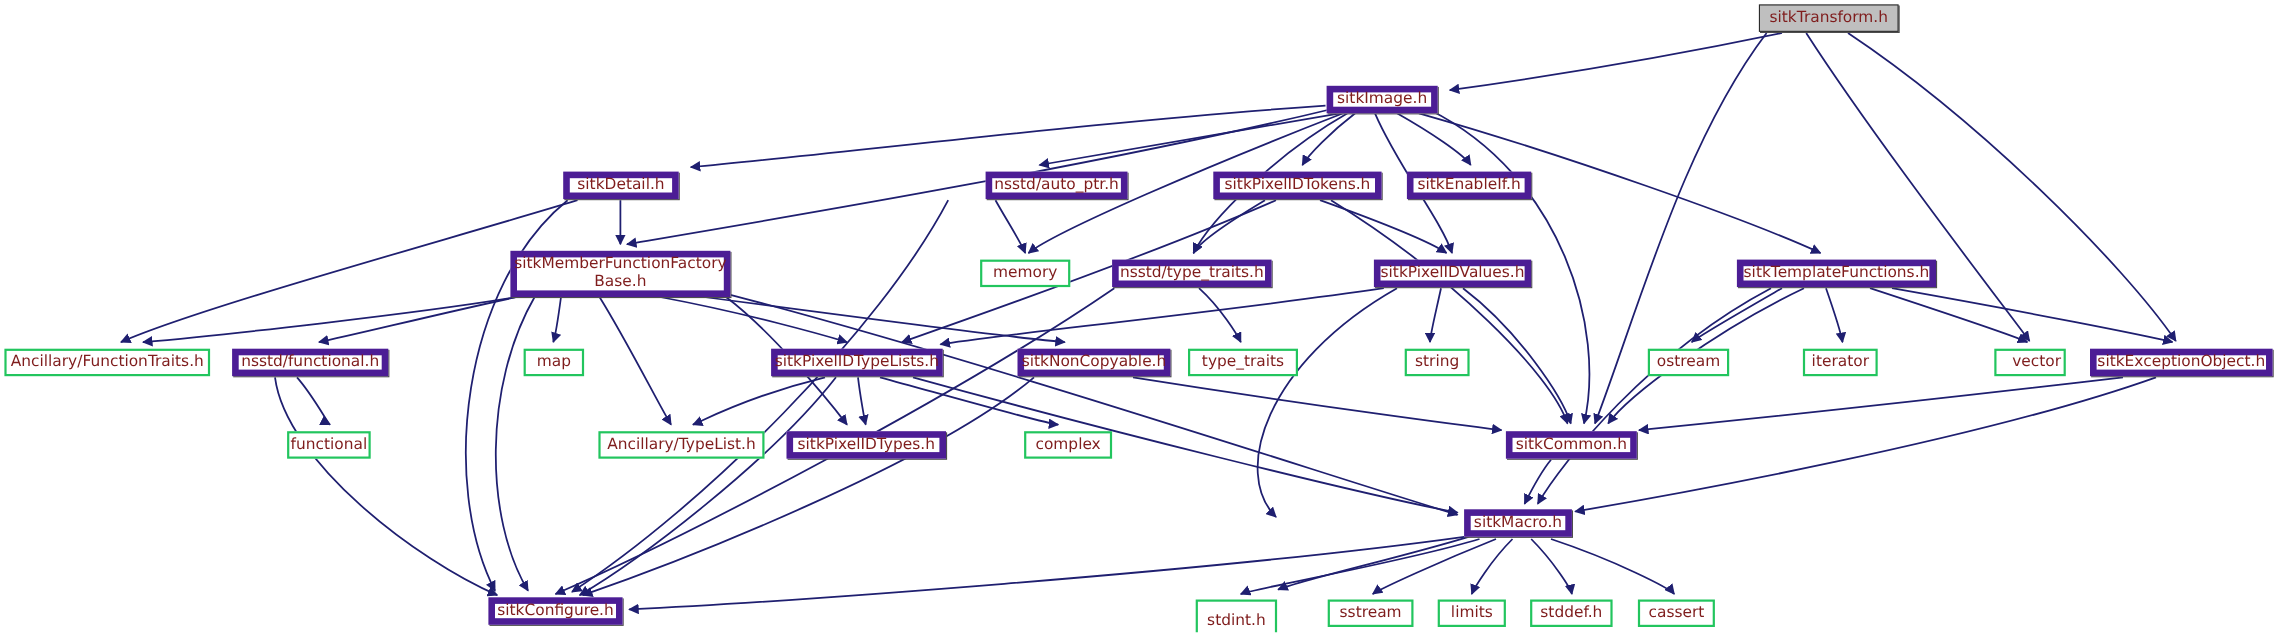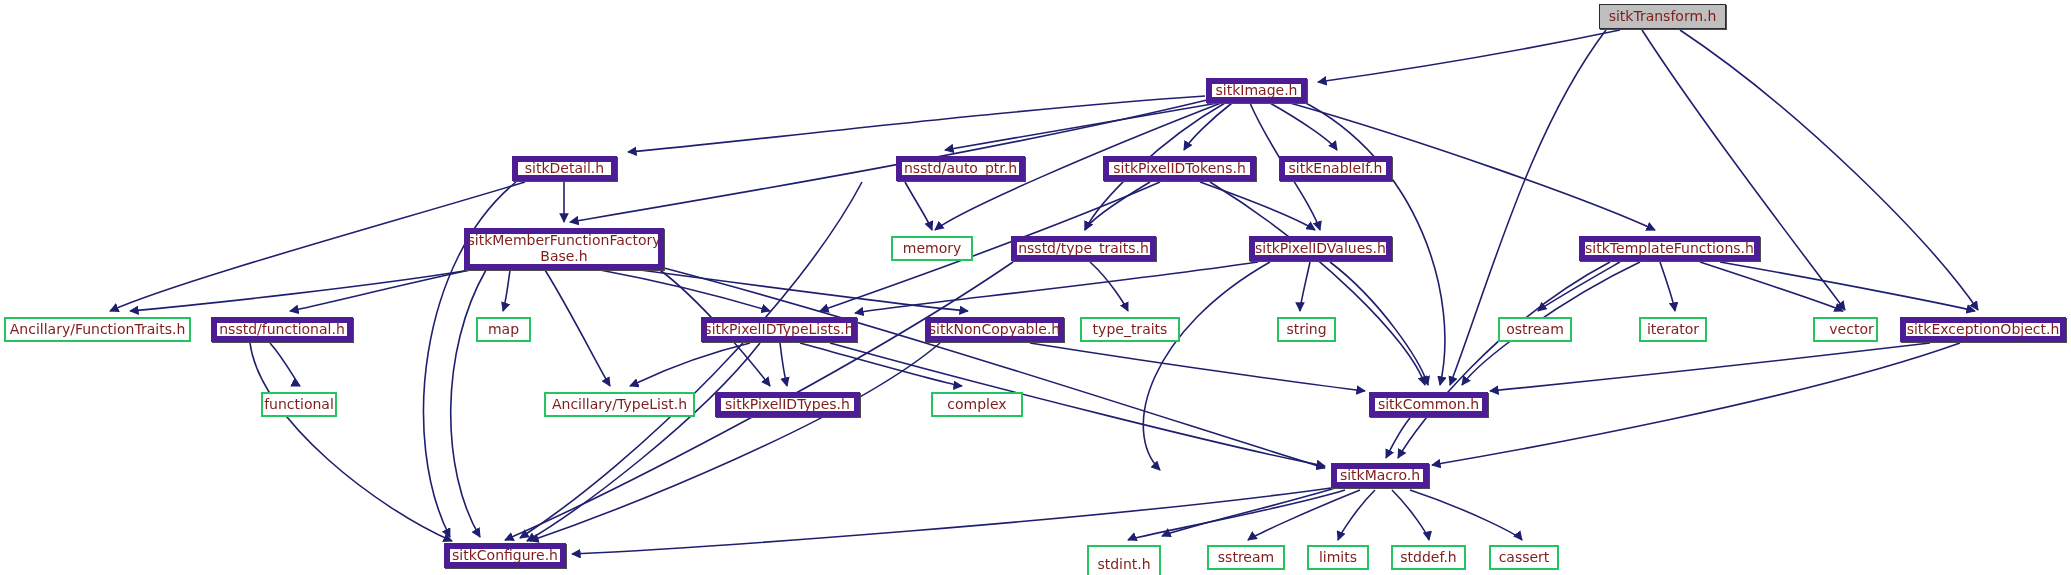--- a/index.html
+++ b/index.html
@@ -109,21 +109,21 @@
       <div class="node hdr" style="left: 925px; top: 317px; width: 139px; height: 25px; font-size: 14px;"><span>sitkNonCopyable.h</span></div>
       <div class="node ext" style="left: 1080px; top: 317px; width: 100px; height: 25px; font-size: 14px;"><span>type_traits</span></div>
       <div class="node ext" style="left: 1277px; top: 317px; width: 59px; height: 25px; font-size: 14px;"><span>string</span></div>
       <div class="node ext" style="left: 1498px; top: 317px; width: 74px; height: 25px; font-size: 14px; text-align: center;"><span>ostream</span></div>
       <div class="node ext" style="left: 1639px; top: 317px; width: 68px; height: 25px; font-size: 14px;"><span>iterator</span></div>
       <div class="node ext" style="left: 1813px; top: 317px; width: 65px; height: 25px; font-size: 14px; padding-left: 12px;"><span>vector</span></div>
       <div class="node hdr" style="left: 1900px; top: 317px; width: 166px; height: 25px; font-size: 14px;"><span>sitkExceptionObject.h</span></div>
       <div class="node ext" style="left: 261px; top: 392px; width: 76px; height: 25px; font-size: 14px;"><span>functional</span></div>
       <div class="node ext" style="left: 544px; top: 392px; width: 151px; height: 25px; font-size: 14px;"><span>Ancillary/TypeList.h</span></div>
       <div class="node hdr" style="left: 715px; top: 392px; width: 145px; height: 25px; font-size: 14px;"><span>sitkPixelIDTypes.h</span></div>
-      <div class="node ext" style="left: 931px; top: 392px; width: 92px; height: 25px; font-size: 14px;"><span>complex</span></div>
+      <div class="node ext" style="left: 931px; top: 392px; width: 80px; height: 25px; font-size: 14px;"><span>complex</span></div>
       <div class="node hdr" style="left: 1369px; top: 392px; width: 119px; height: 25px; font-size: 14px;"><span>sitkCommon.h</span></div>
       <div class="node hdr" style="left: 1331px; top: 463px; width: 98px; height: 25px; font-size: 14px;"><span>sitkMacro.h</span></div>
       <div class="node hdr" style="left: 444px; top: 543px; width: 122px; height: 25px; font-size: 14px;"><span>sitkConfigure.h</span></div>
       <div class="node ext" style="left: 1087px; top: 545px; width: 74px; height: 39px; font-size: 14px;"><span>stdint.h</span></div>
       <div class="node ext" style="left: 1207px; top: 545px; width: 78px; height: 25px; font-size: 14px;"><span>sstream</span></div>
       <div class="node ext" style="left: 1307px; top: 545px; width: 62px; height: 25px; font-size: 14px;"><span>limits</span></div>
       <div class="node ext" style="left: 1391px; top: 545px; width: 75px; height: 25px; font-size: 14px;"><span>stddef.h</span></div>
       <div class="node ext" style="left: 1489px; top: 545px; width: 70px; height: 25px; font-size: 14px;"><span>cassert</span></div>
     </div>
 </div>

